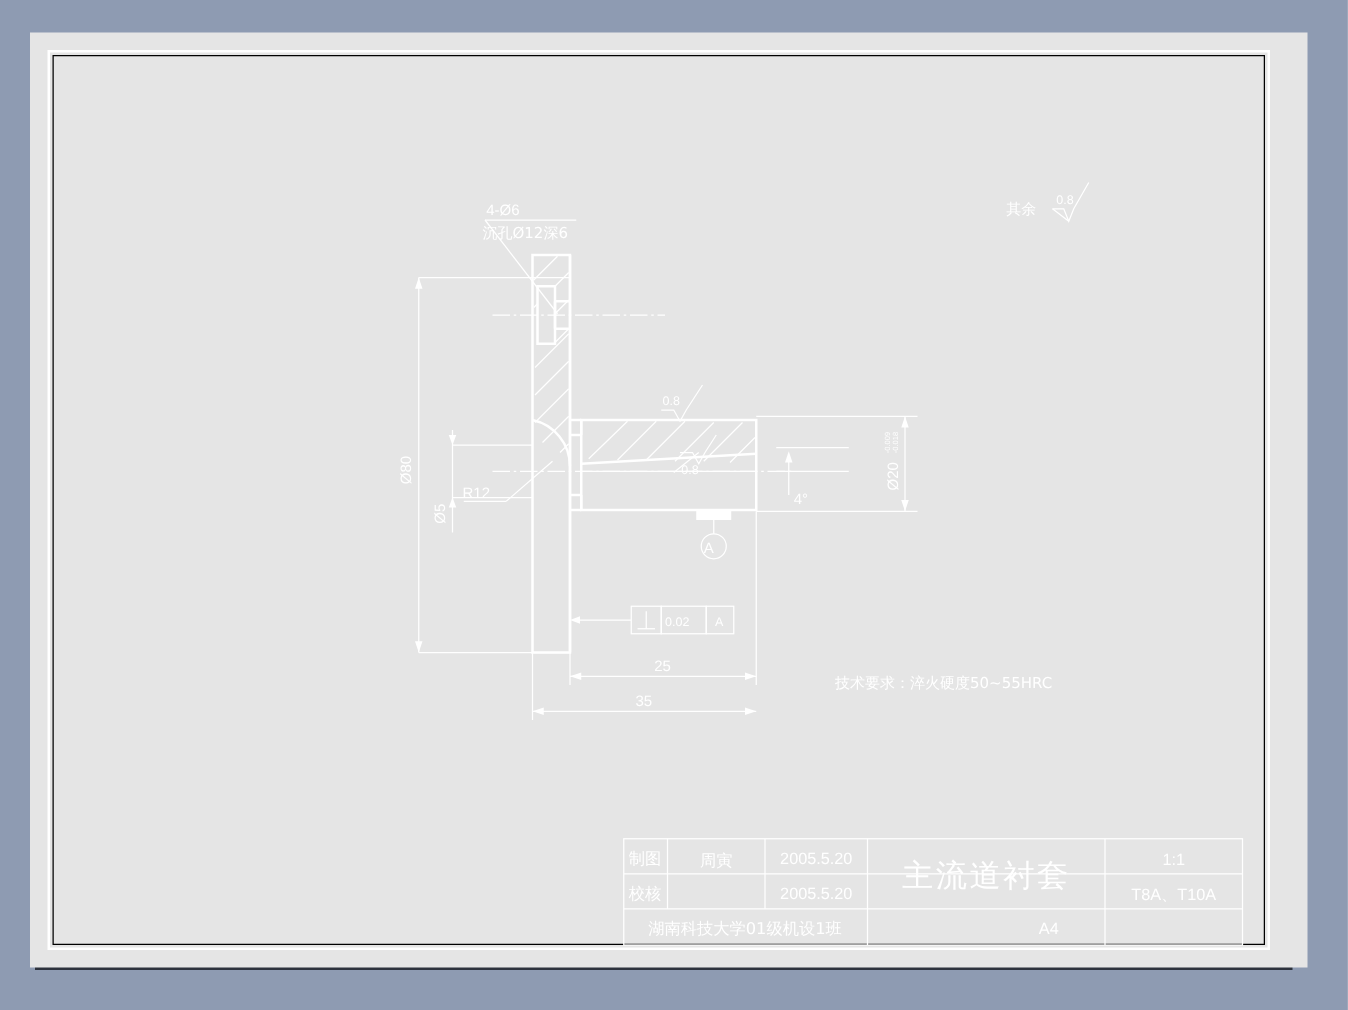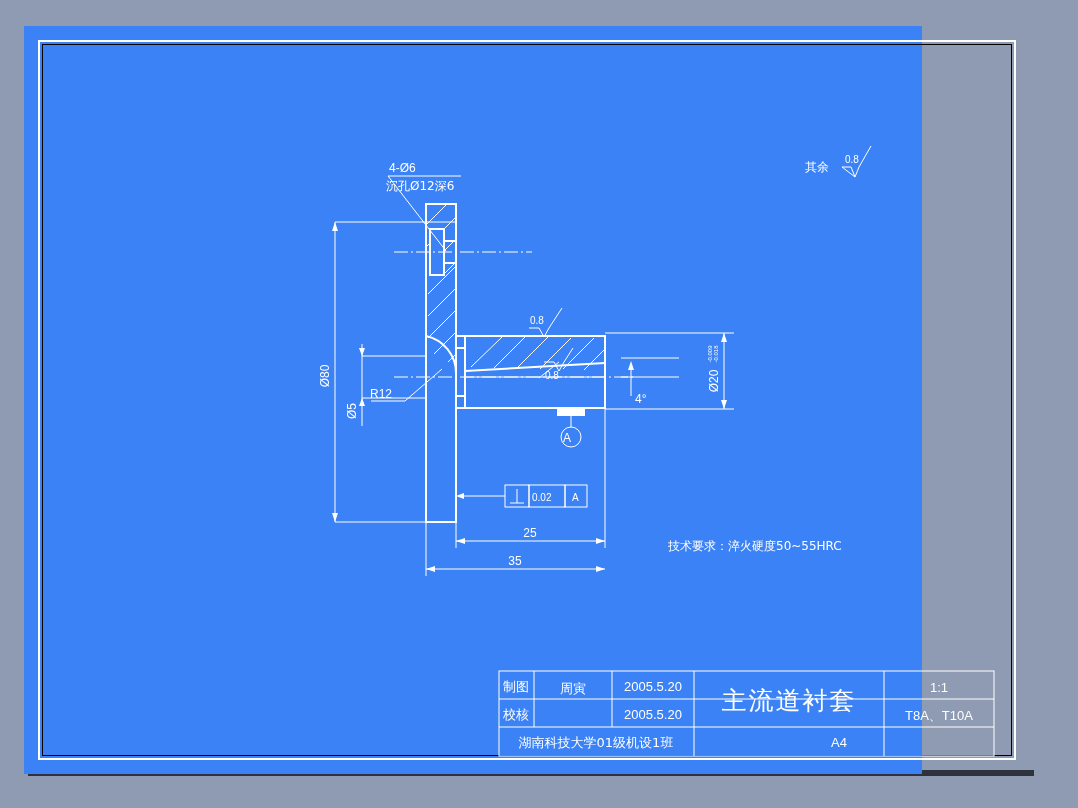--- a/index.html
+++ b/index.html
@@ -16,23 +16,23 @@
     position: relative;
     width: 1078px;
     height: 808px;
     background: #8e9bb2;
   }
   
   #sheet {
     position: absolute;
     left: 24px;
     top: 26px;
-    width: 898px;
+    width: 1022px;
     height: 748px;
-    background: #3b82f6;
+    background: #e5e5e5;
     text-align: center;
   }
   #sheet-shadow {
     position: absolute;
     left: 28px;
     top: 770px;
     width: 1006px;
     height: 6px;
     background: #1c2028;
     opacity: .85;

